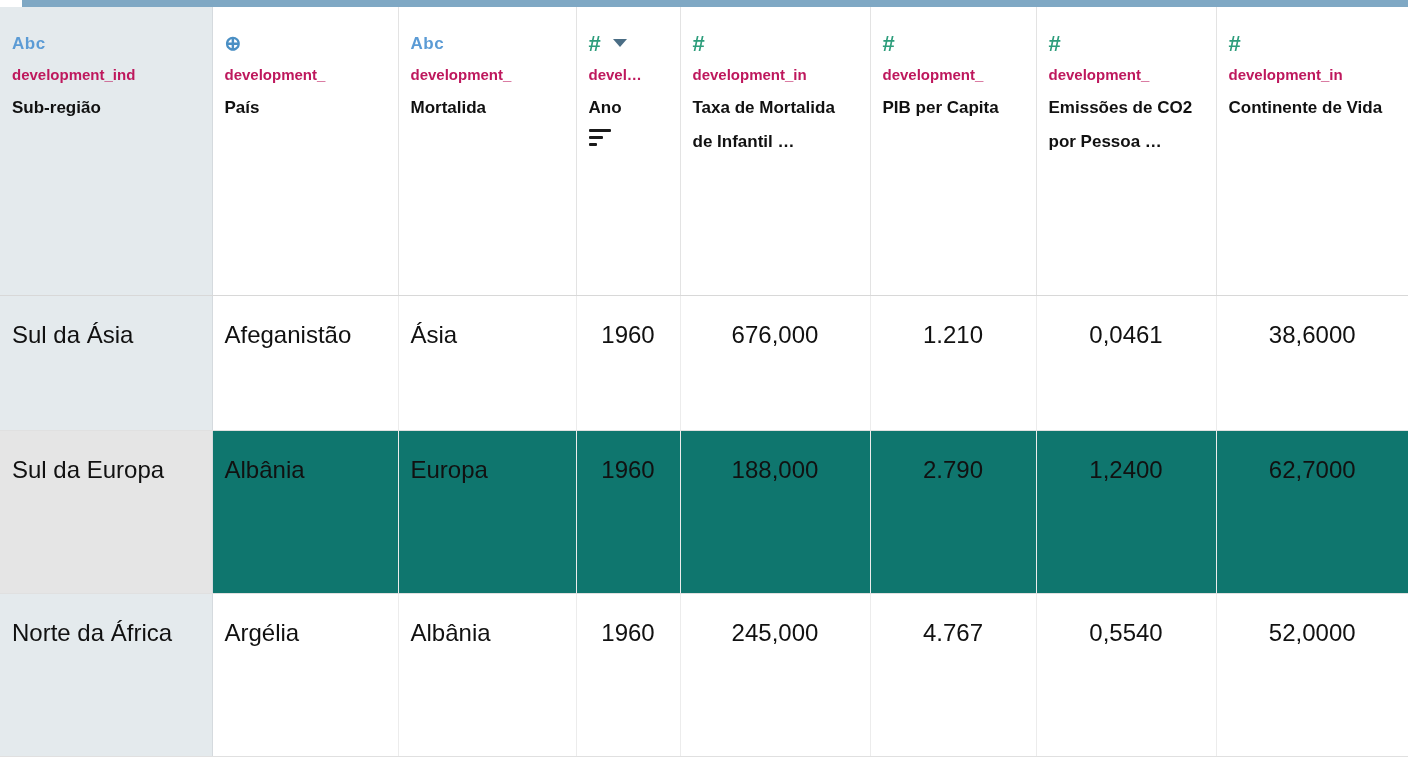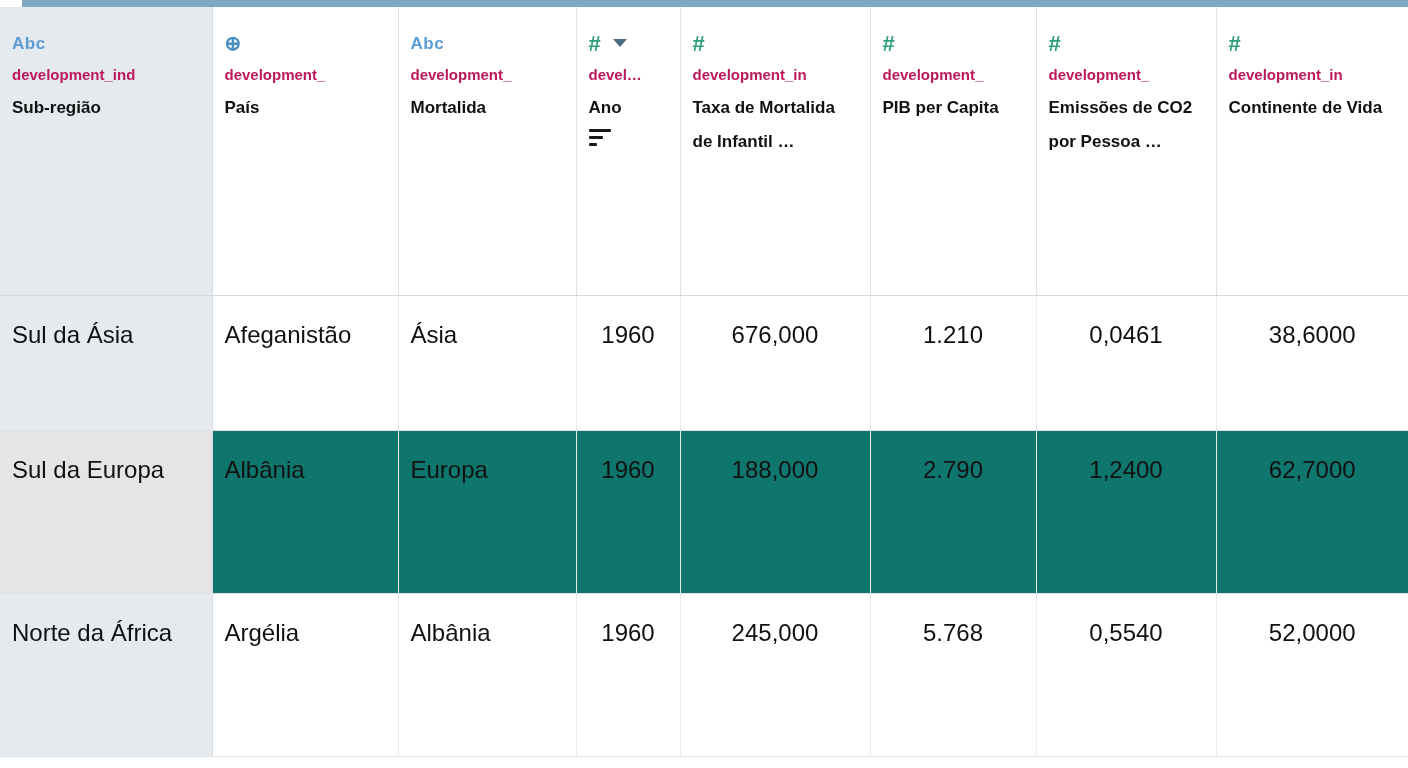--- a/index.html
+++ b/index.html
@@ -296,19 +296,19 @@
         <td class="num">2.790</td>
         <td class="num">1,2400</td>
         <td class="num" style="border-right:none">62,7000</td>
       </tr>
       <tr class="r3">
         <td class="first-col">Norte da África</td>
         <td>Argélia</td>
         <td>Albânia</td>
         <td class="num">1960</td>
         <td class="num">245,000</td>
-        <td class="num">5.768</td>
+        <td class="num">4.767</td>
         <td class="num">0,5540</td>
         <td class="num" style="border-right:none">52,0000</td>
       </tr>
     </tbody>
   </table>
 </div>
 
 </body></html>

